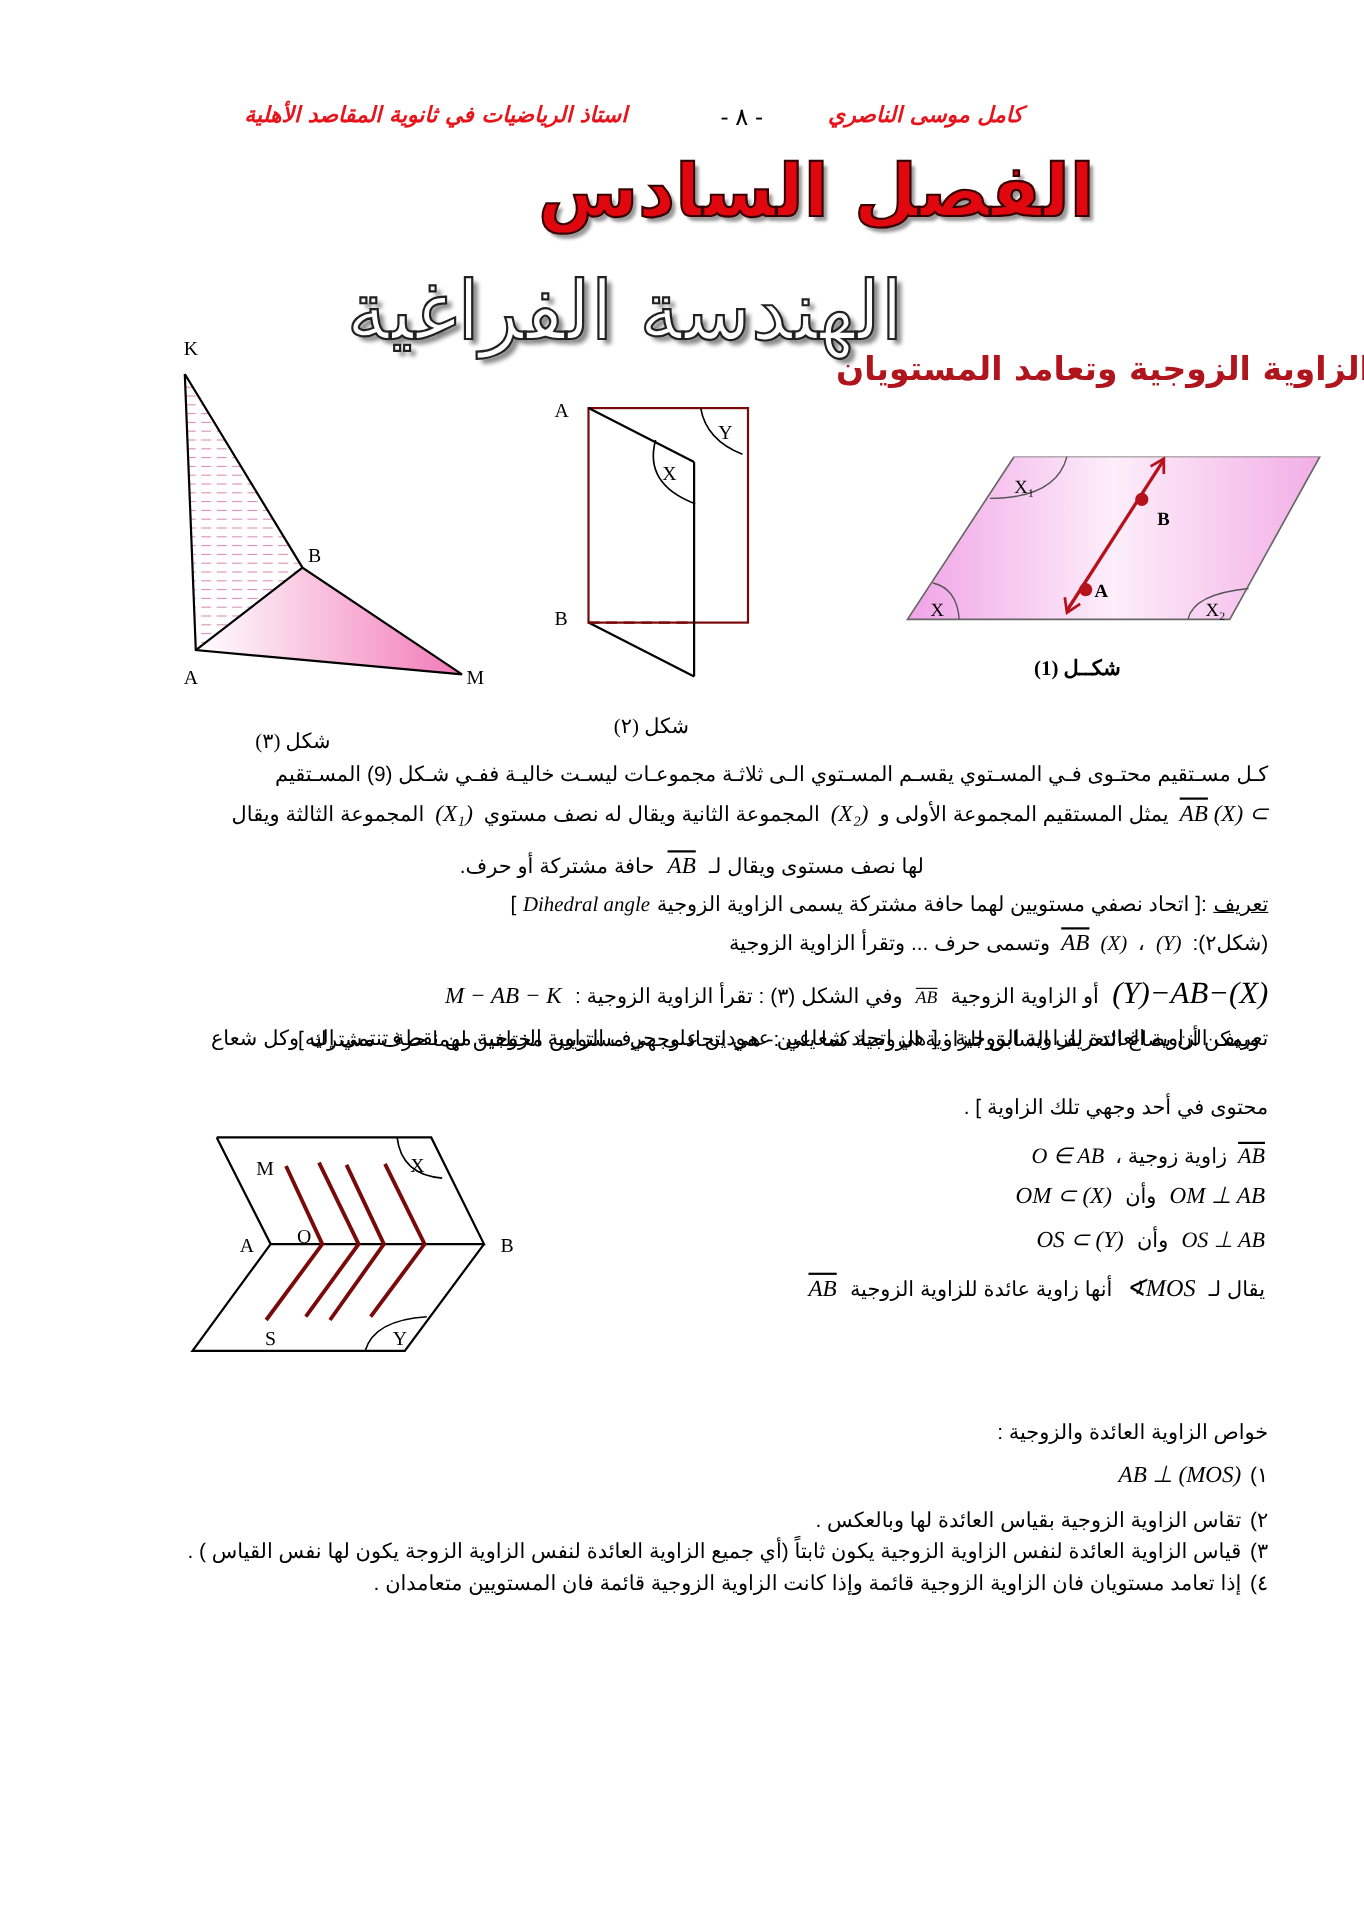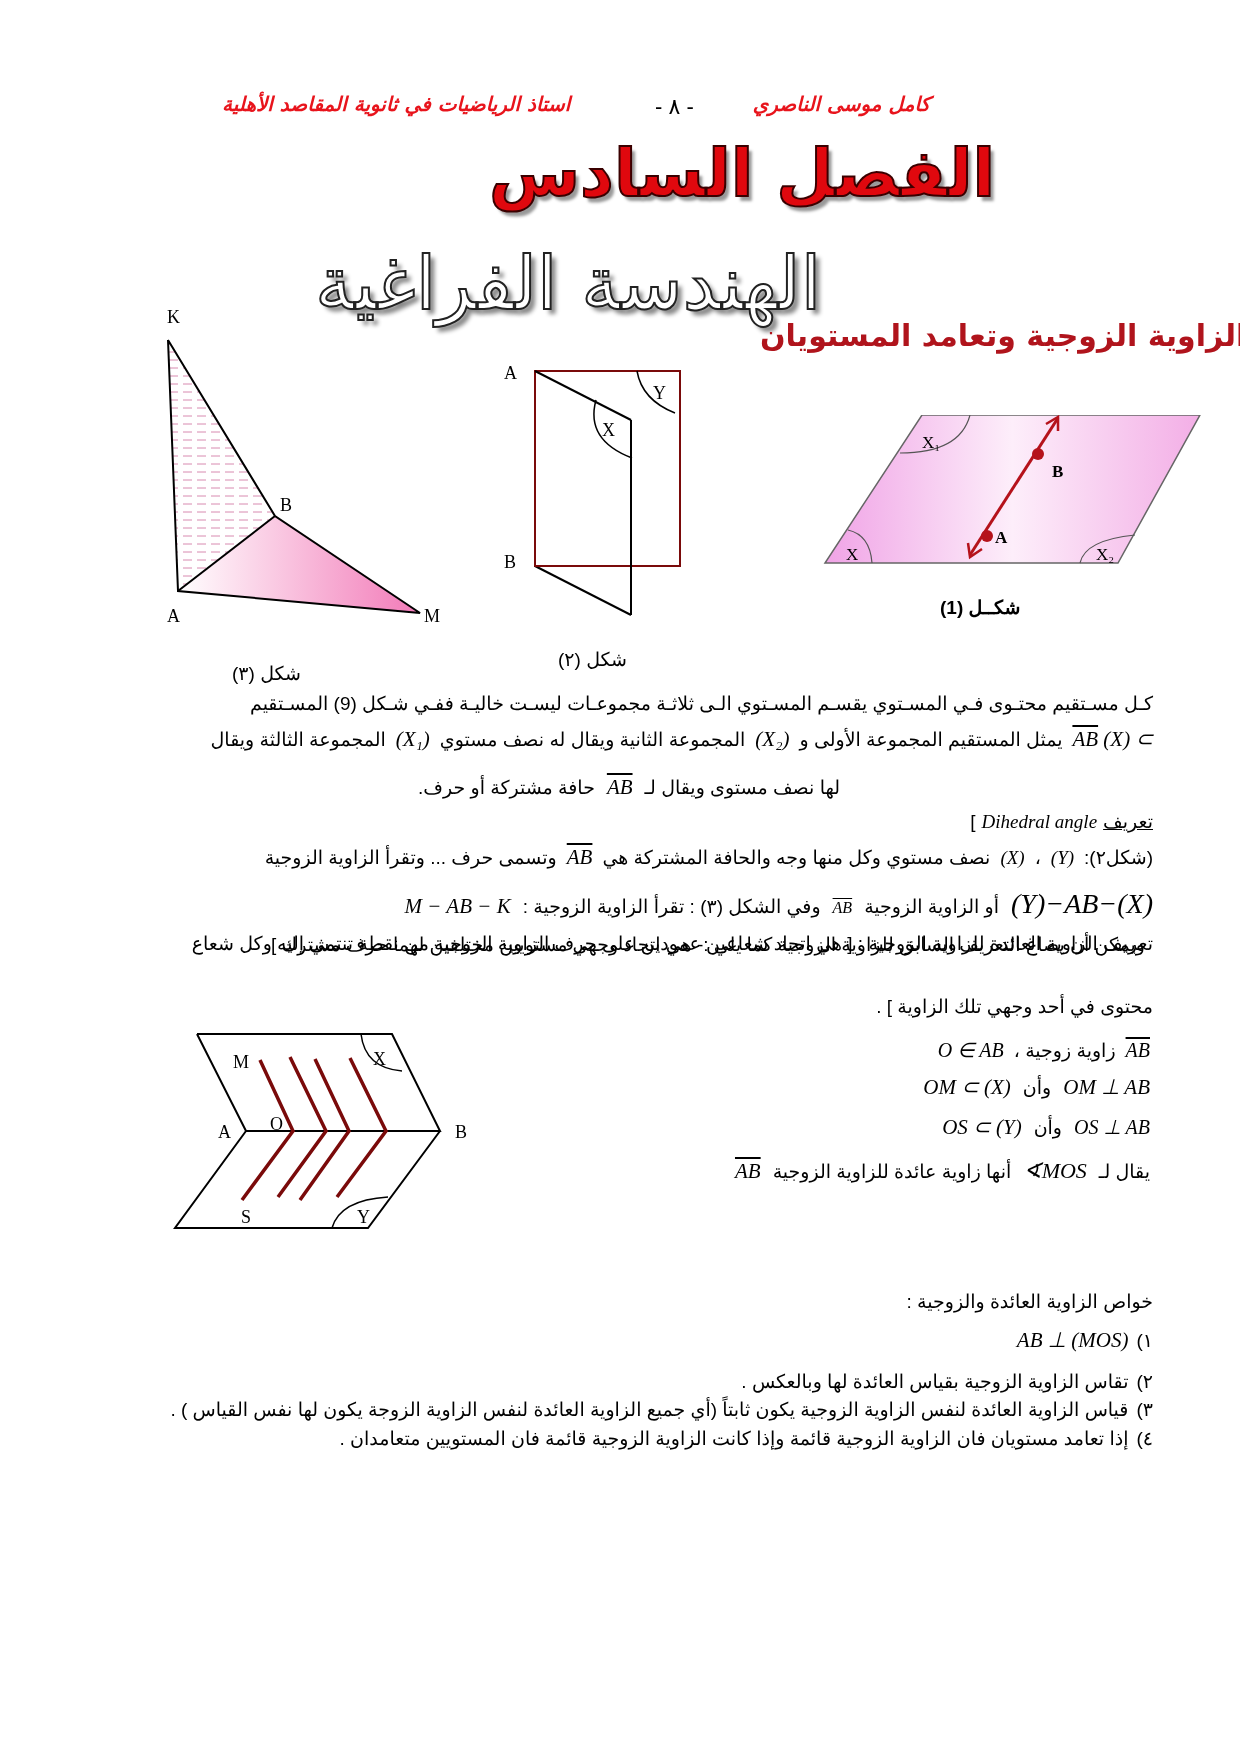--- a/index.html
+++ b/index.html
@@ -9,21 +9,21 @@
   .hdr { color:#e8141c; font-family:"DejaVu Serif", serif; font-style:italic; font-weight:bold; font-size:20px; direction:rtl; white-space:nowrap; }
   .pnum { font-family:"Liberation Sans", sans-serif; font-size:22px; white-space:nowrap; }
   .title1 { font-family:"DejaVu Sans", sans-serif; font-weight:bold; font-size:66px; color:#e0080e;
             -webkit-text-stroke:2px #3a0000; text-shadow:4px 5px 3px #999; direction:rtl; white-space:nowrap; letter-spacing:-2px; }
   .title2 { font-family:"DejaVu Sans", sans-serif; font-size:74px; color:#fff;
             -webkit-text-stroke:2px #222; text-shadow:5px 5px 4px #888; direction:rtl; white-space:nowrap; }
   .title3 { font-family:"DejaVu Sans", sans-serif; font-weight:bold; font-size:30px; color:#b0141c;
             direction:rtl; white-space:nowrap; letter-spacing:-1px; }
   .txt { font-family:"Liberation Sans", sans-serif; font-size:19px; direction:rtl; white-space:nowrap; }
   .math { font-family:"Liberation Serif", serif; font-style:italic; }
-  .cap { font-family:Liberation Sans, sans-serif; font-size:19px; direction:rtl; white-space:nowrap; }
+  .cap { font-family:Liberation Serif, serif; font-size:19px; direction:rtl; white-space:nowrap; }
   .ov { text-decoration:overline; }
   u { text-decoration:underline; }
   svg text { font-family:"Liberation Serif", serif; }
 </style>
 </head>
 <body>
 
 <div class="abs hdr" style="right:310px; top:92px;">كامل موسى الناصري</div>
 <div class="abs pnum" style="left:655px; top:94px;">- ٨ -</div>
 <div class="abs hdr" style="left:222px; top:92px;">استاذ الرياضيات في ثانوية المقاصد الأهلية</div>
@@ -107,30 +107,30 @@
 </div>
 
 <div class="abs txt" style="right:400px; top:775px; display:flex; gap:12px; align-items:baseline;">
   <span>لها نصف مستوى ويقال لـ</span>
   <span class="math ov" style="font-size:21px;">AB</span>
   <span>حافة مشتركة أو حرف.</span>
 </div>
 
 <div class="abs txt" style="right:87px; top:810px; display:flex; gap:6px; align-items:baseline;">
   <u>تعريف</u>
+  <span>:[ اتحاد نصفي مستويين لهما حافة مشتركة يسمى الزاوية الزوجية</span>
   <span class="math">Dihedral angle</span>
   <span>]</span>
 </div>
 
 <div class="abs txt" style="right:87px; top:845px; display:flex; gap:10px; align-items:baseline;">
   <span>(شكل٢):</span>
   <span class="math">(Y)</span>
   <span>،</span>
   <span class="math">(X)</span>
-  <span>نصف مستوي وكل منها وجه والحافة المشتركة هي</span>
   <span class="math ov" style="font-size:21px;">AB</span>
   <span>وتسمى حرف ... وتقرأ الزاوية الزوجية</span>
 </div>
 
 <div class="abs txt" style="right:87px; top:888px; display:flex; gap:12px; align-items:baseline;">
   <span class="math" style="font-size:28px; direction:ltr;">(Y)−AB−(X)</span>
   <span>أو الزاوية الزوجية</span>
   <span class="math ov" style="font-size:16px;">AB</span>
   <span>وفي الشكل (٣) : تقرأ الزاوية الزوجية :</span>
   <span class="math" style="font-size:21px; direction:ltr;">M − AB − K</span>

